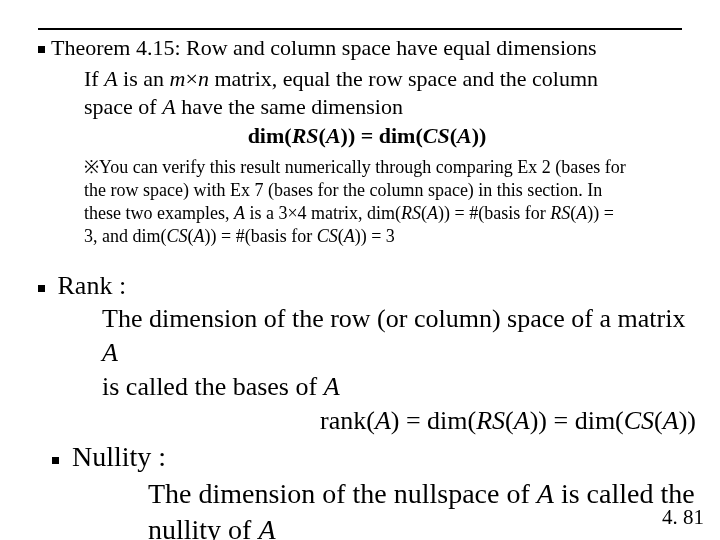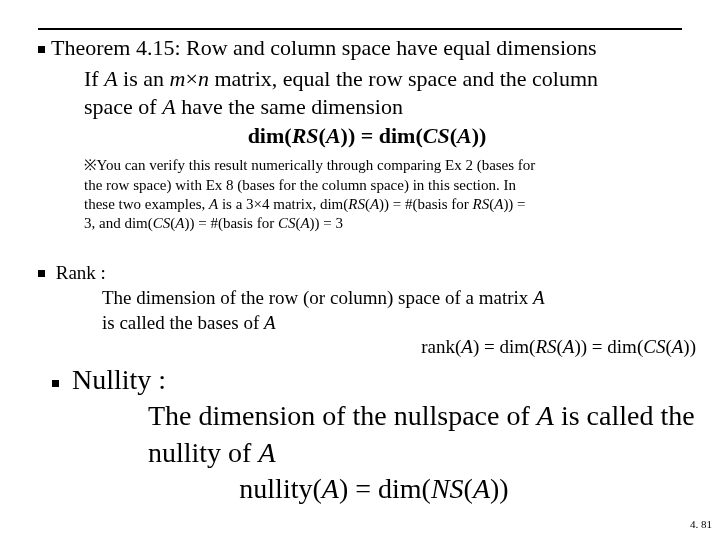--- a/index.html
+++ b/index.html
@@ -44,46 +44,46 @@
     margin-right: 6px;
     vertical-align: 2px;
   }
   .theorem-line {
     margin-bottom: 2px;
   }
   .indent-1 {
     margin-left: 46px;
   }
   .note {
-    font-size: 15px;
+    font-size: 18px;
     margin-left: 46px;
     margin-right: 6px;
     margin-top: 6px;
     line-height: 1.28;
   }
   .rank-block {
-    margin-top: 28px;
-    font-size: 19px;
+    margin-top: 20px;
+    font-size: 26px;
   }
   .rank-indent {
     margin-left: 64px;
   }
   .nullity-block {
     margin-top: 2px;
     font-size: 28px;
     margin-left: 14px;
   }
   .nullity-indent {
     margin-left: 96px;
   }
   .pagenum {
     position: absolute;
-    right: 8px;
+    right: 16px;
     bottom: 10px;
-    font-size: 11px;
+    font-size: 21px;
     color: #000;
   }
   em.it { font-style: italic; }
 </style>
 </head>
 <body>
 
 <div class="rule"></div>
 
 <div class="content">
@@ -99,21 +99,21 @@
   <div class="indent-1">
     <span>space of </span><em class="it">A</em><span> have the same dimension</span>
   </div>
 
   <div class="indent-1" style="text-align:center;margin-left:0;font-weight:bold;">
     <span>dim(</span><em class="it">RS</em><span>(</span><em class="it">A</em><span>)) = dim(</span><em class="it">CS</em><span>(</span><em class="it">A</em><span>))</span>
   </div>
 
   <div class="note">
     <span>※</span><span>You can verify this result numerically through comparing Ex 2 (bases for</span><br>
-    <span>the row space) with Ex 8 (bases for the column space) in this section. In</span><br>
+    <span>the row space) with Ex 7 (bases for the column space) in this section. In</span><br>
     <span>these two examples, </span><em class="it">A</em><span> is a 3×4 matrix, dim(</span><em class="it">RS</em><span>(</span><em class="it">A</em><span>)) = #(basis for </span><em class="it">RS</em><span>(</span><em class="it">A</em><span>)) =</span><br>
     <span>3, and dim(</span><em class="it">CS</em><span>(</span><em class="it">A</em><span>)) = #(basis for </span><em class="it">CS</em><span>(</span><em class="it">A</em><span>)) = 3</span>
   </div>
 
   <div class="rank-block">
     <div>
       <span class="bullet-sq-sm"></span>&nbsp;<span>Rank :</span>
     </div>
     <div class="rank-indent">
       <span>The dimension of the row (or column) space of a matrix </span><em class="it">A</em>

